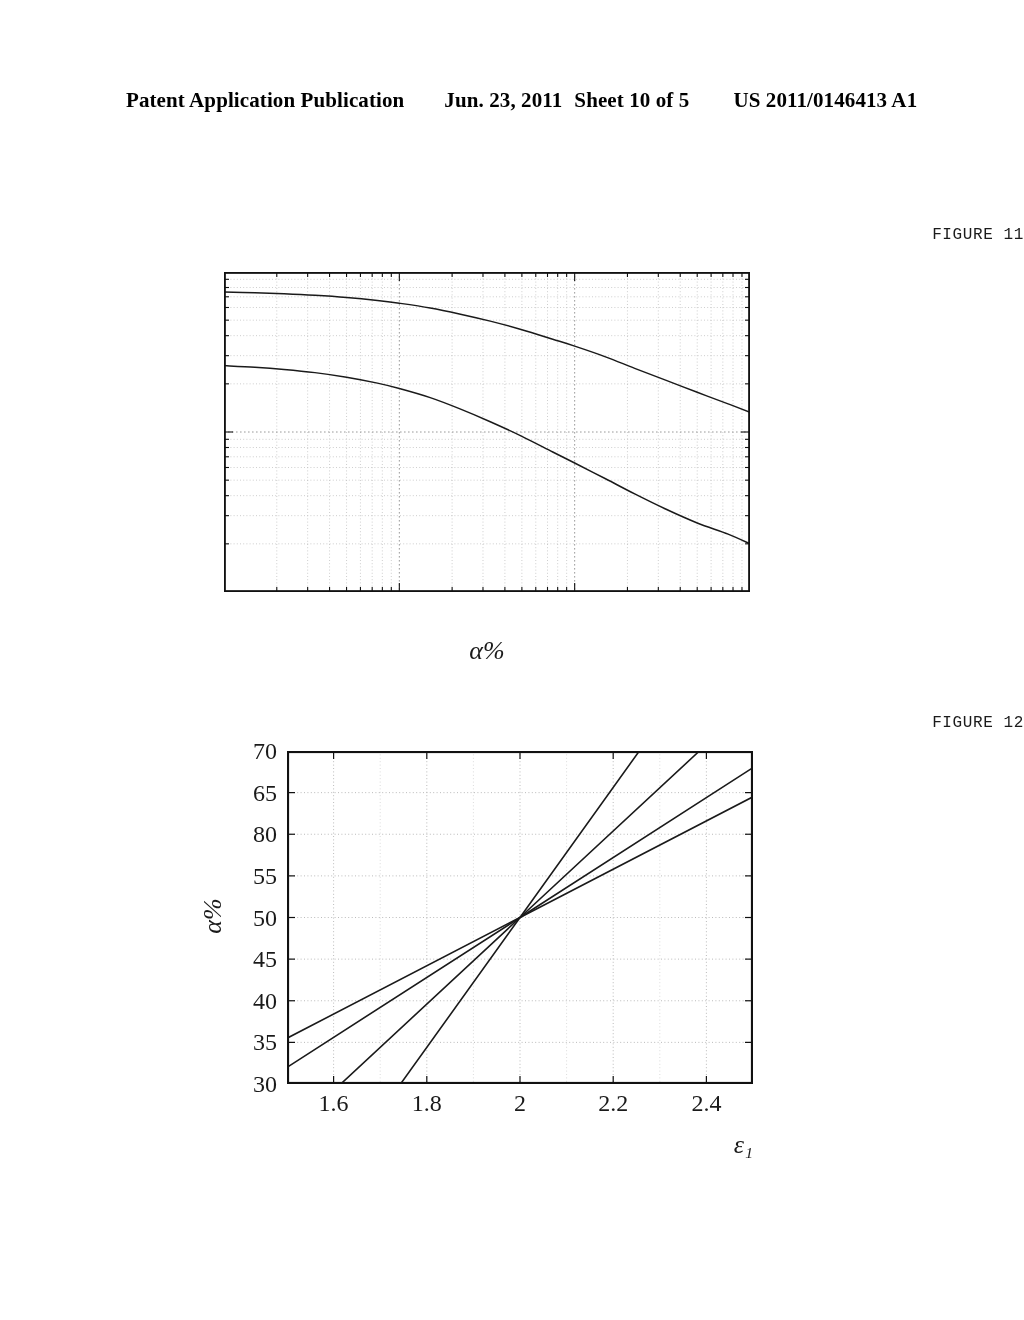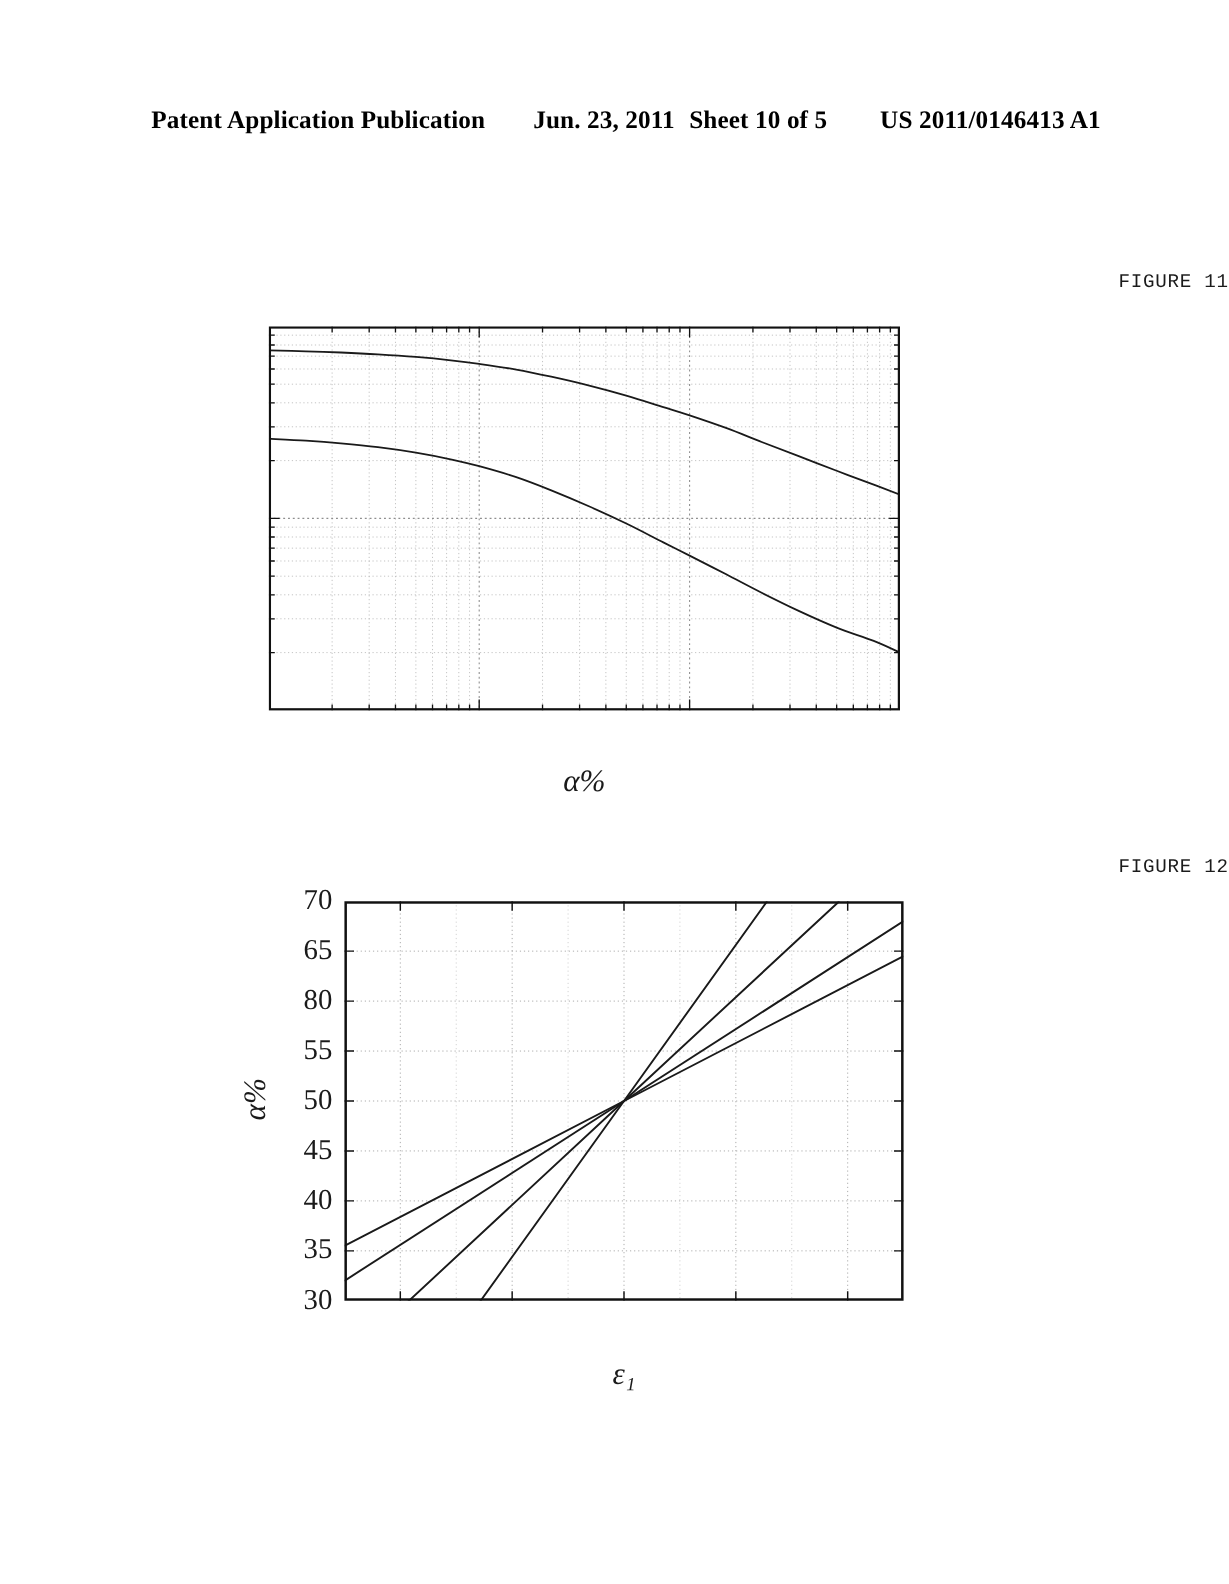--- a/index.html
+++ b/index.html
@@ -57,21 +57,21 @@
   #fig11-xaxis-ticks{ position: absolute; left: 224px; top: 598px; width: 526px; height: 34px; }
   #fig11-xlabel     { position: absolute; left: 224px; top: 636px; width: 526px; text-align: center; }
 
   
   #figure-12        { left: 0; top: 16px; width: 1024px; height: 1320px; }
   #fig12-title      { left: 0; top: 698px; width: 1024px; }
   #fig12-plot       { position: absolute; left: 287px; top: 735px; width: 466px; height: 333px; }
   #fig12-ylabels    { position: absolute; left: 215px; top: 735px; width: 62px; height: 333px; }
   #fig12-xlabels    { position: absolute; left: 287px; top: 1074px; width: 466px; height: 30px; }
   #fig12-ylabel     { position: absolute; left: 188px; top: 880px; width: 40px; height: 50px; }
-  #fig12-xlabel     { position: absolute; left: 287px; top: 1114px; width: 466px; text-align: center; }
+  #fig12-xlabel     { position: absolute; left: 287px; top: 1114px; width: 466px; text-align: right; }
 
   .axis-num {
     position: absolute;
     font-family: "Liberation Serif", "DejaVu Serif", serif;
     font-size: 24px;
     color: #1a1a1a;
     white-space: nowrap;
   }
   .axis-num.ylab {
     right: 0;
@@ -353,20 +353,27 @@
       <span class="axis-num ylab" style="top: 333px;">30</span>
       <span class="axis-num ylab" style="top: 291.4px;">35</span>
       <span class="axis-num ylab" style="top: 249.8px;">40</span>
       <span class="axis-num ylab" style="top: 208.1px;">45</span>
       <span class="axis-num ylab" style="top: 166.5px;">50</span>
       <span class="axis-num ylab" style="top: 124.9px;">55</span>
       <span class="axis-num ylab" style="top: 83.3px;">80</span>
       <span class="axis-num ylab" style="top: 41.6px;">65</span>
       <span class="axis-num ylab" style="top: 0px;">70</span>
     </div>
+  <div id="fig12-xlabels">
+      <span class="axis-num xlab" style="left: 46.6px;">1.6</span>
+      <span class="axis-num xlab" style="left: 139.8px;">1.8</span>
+      <span class="axis-num xlab" style="left: 233px;">2</span>
+      <span class="axis-num xlab" style="left: 326.2px;">2.2</span>
+      <span class="axis-num xlab" style="left: 419.4px;">2.4</span>
+    </div>
 
   <div id="fig12-ylabel">
     <div class="rot-caption">
       <span class="axis-caption">α%</span>
     </div>
   </div>
 
   <div id="fig12-xlabel">
     <span class="axis-caption">ε₁</span>
   </div>

